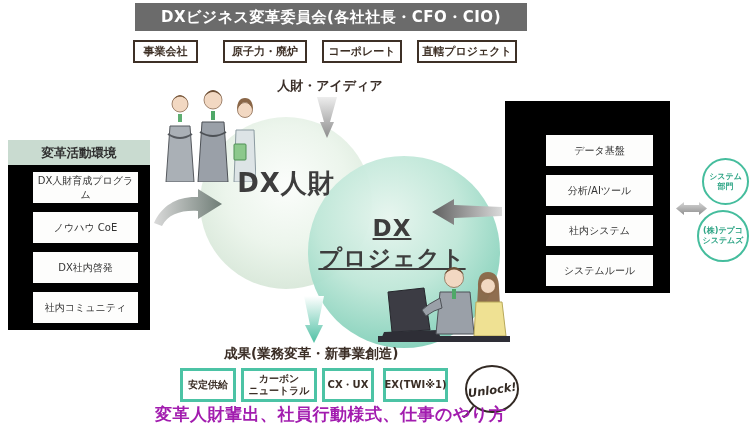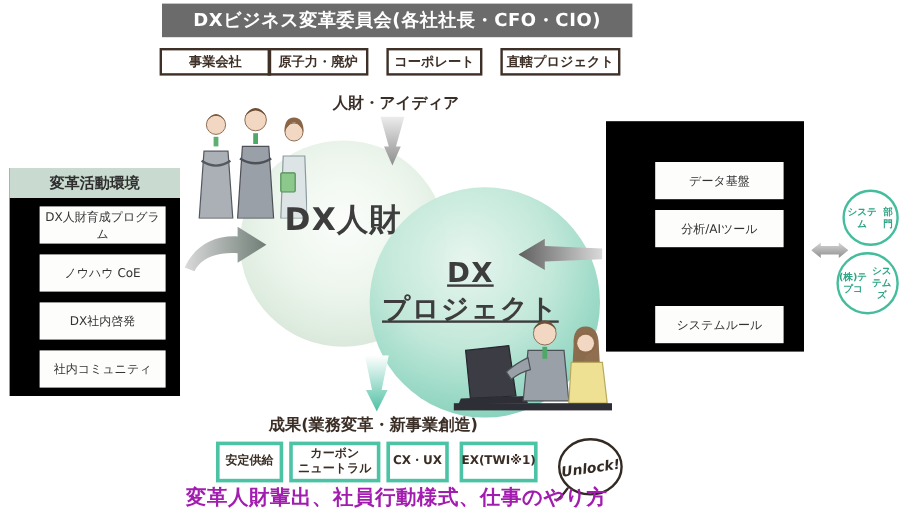--- a/index.html
+++ b/index.html
@@ -56,50 +56,51 @@
       justify-content:center;box-sizing:border-box;white-space:pre-line;line-height:12px;z-index:5;}
   .footer-note{left:155px;top:403px;font-size:17px;font-weight:bold;color:#a21caf;
       letter-spacing:.5px;z-index:6;}
 
   
   .unlock{left:461px;top:363px;width:60px;height:58px;z-index:6;}
 
   
   .pcircle{border:2px solid #45bd9d;border-radius:50%;box-sizing:border-box;color:#2fa586;
       font-weight:bold;font-size:8px;line-height:10px;text-align:center;display:flex;
-      flex-direction:row;align-items:center;justify-content:center;background:#fff;}
+      flex-direction:column;align-items:center;justify-content:center;background:#fff;}
   .pcircle1{left:702px;top:158px;width:47px;height:47px;}
   .pcircle2{left:697px;top:210px;width:52px;height:52px;}
 
   .illus{z-index:5;}
   .illus-left{left:156px;top:86px;z-index:2;}
   .illus-right{left:378px;top:258px;z-index:5;}
 </style>
 </head>
 <body>
 
 <div class="stage">
 
   <div class="abs banner">DXビジネス変革委員会(各社社長・CFO・CIO)</div>
-  <div class="abs cbox" style="left:133px;width:93px;">事業会社</div>
+  <div class="abs cbox" style="left:133px;width:65px;">事業会社</div>
   <div class="abs cbox" style="left:223px;width:84px;">原子力・廃炉</div>
   <div class="abs cbox" style="left:322px;width:80px;">コーポレート</div>
   <div class="abs cbox" style="left:417px;width:100px;">直轄プロジェクト</div>
 
   <div class="abs panel left-panel">
     <div class="panel-header">変革活動環境</div>
     <div class="pbox" style="top:32px;">DX人財育成プログラム</div>
     <div class="pbox" style="top:72px;">ノウハウ CoE</div>
     <div class="pbox" style="top:112px;">DX社内啓発</div>
     <div class="pbox" style="top:152px;">社内コミュニティ</div>
   </div>
 
   <div class="abs panel right-panel">
     <div class="pbox" style="top:34px;">データ基盤</div>
     <div class="pbox" style="top:74px;">分析/AIツール</div>
+    <div class="pbox" style="top:114px;">社内システム</div>
     <div class="pbox" style="top:154px;">システムルール</div>
   </div>
 
   <div class="abs circle-left"></div>
   <div class="abs circle-right"></div>
   <div class="abs circle-left-label">DX人財</div>
   <div class="abs circle-right-label">
     <div>DX</div>
     <div>プロジェクト</div>
   </div>

